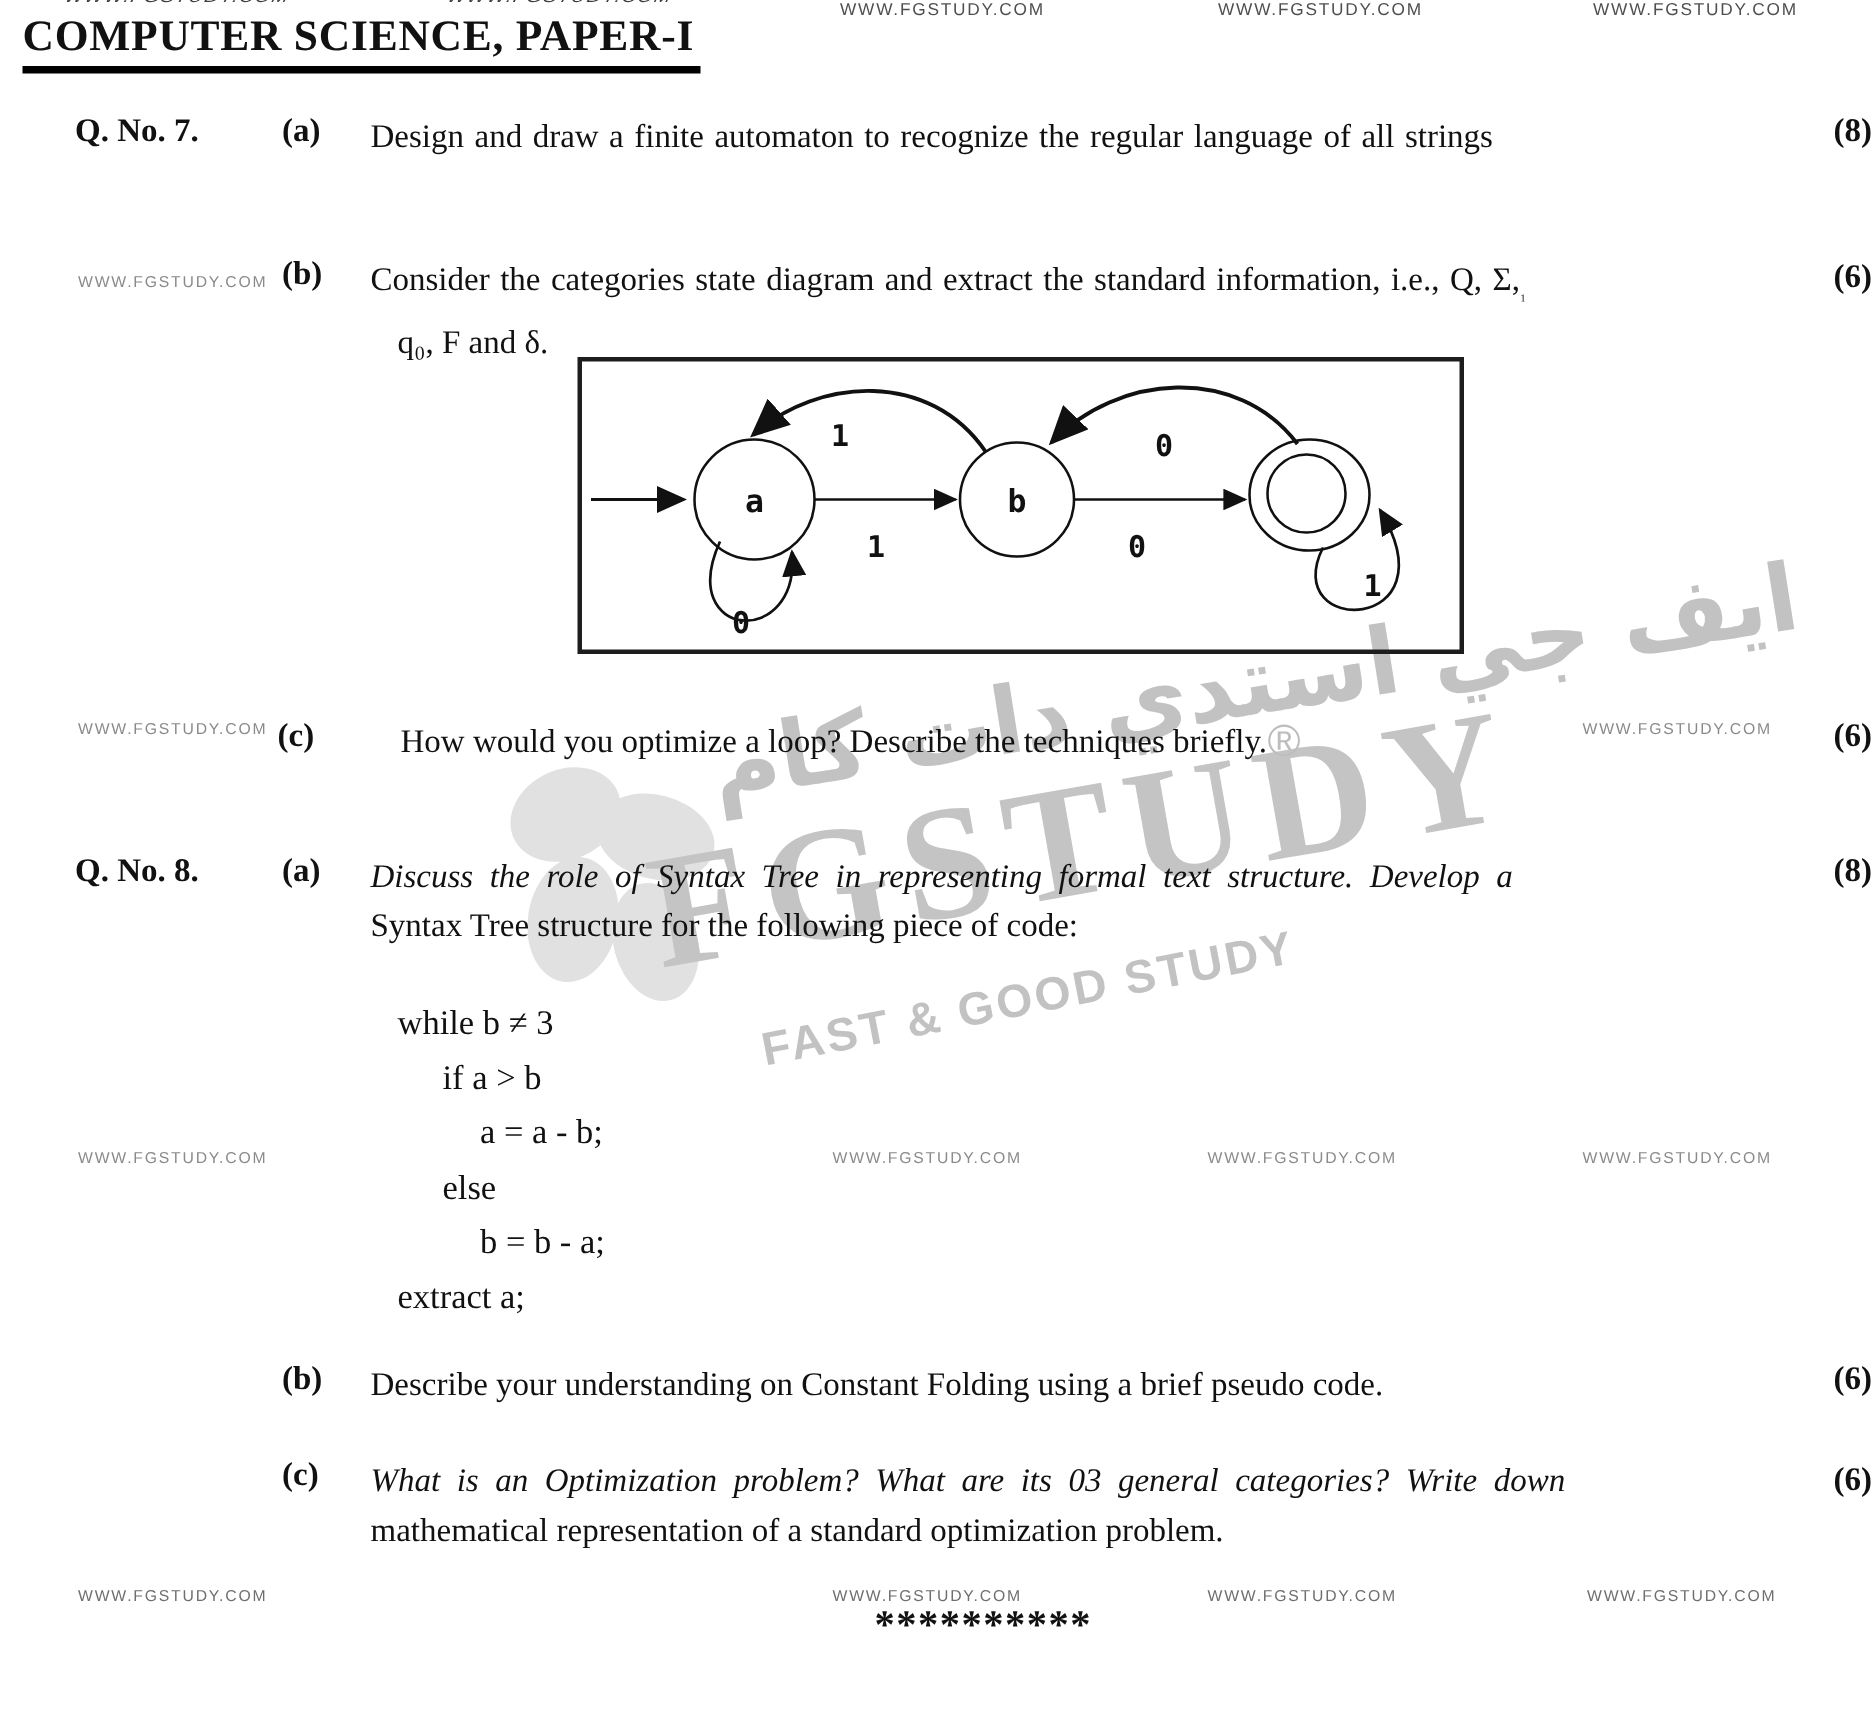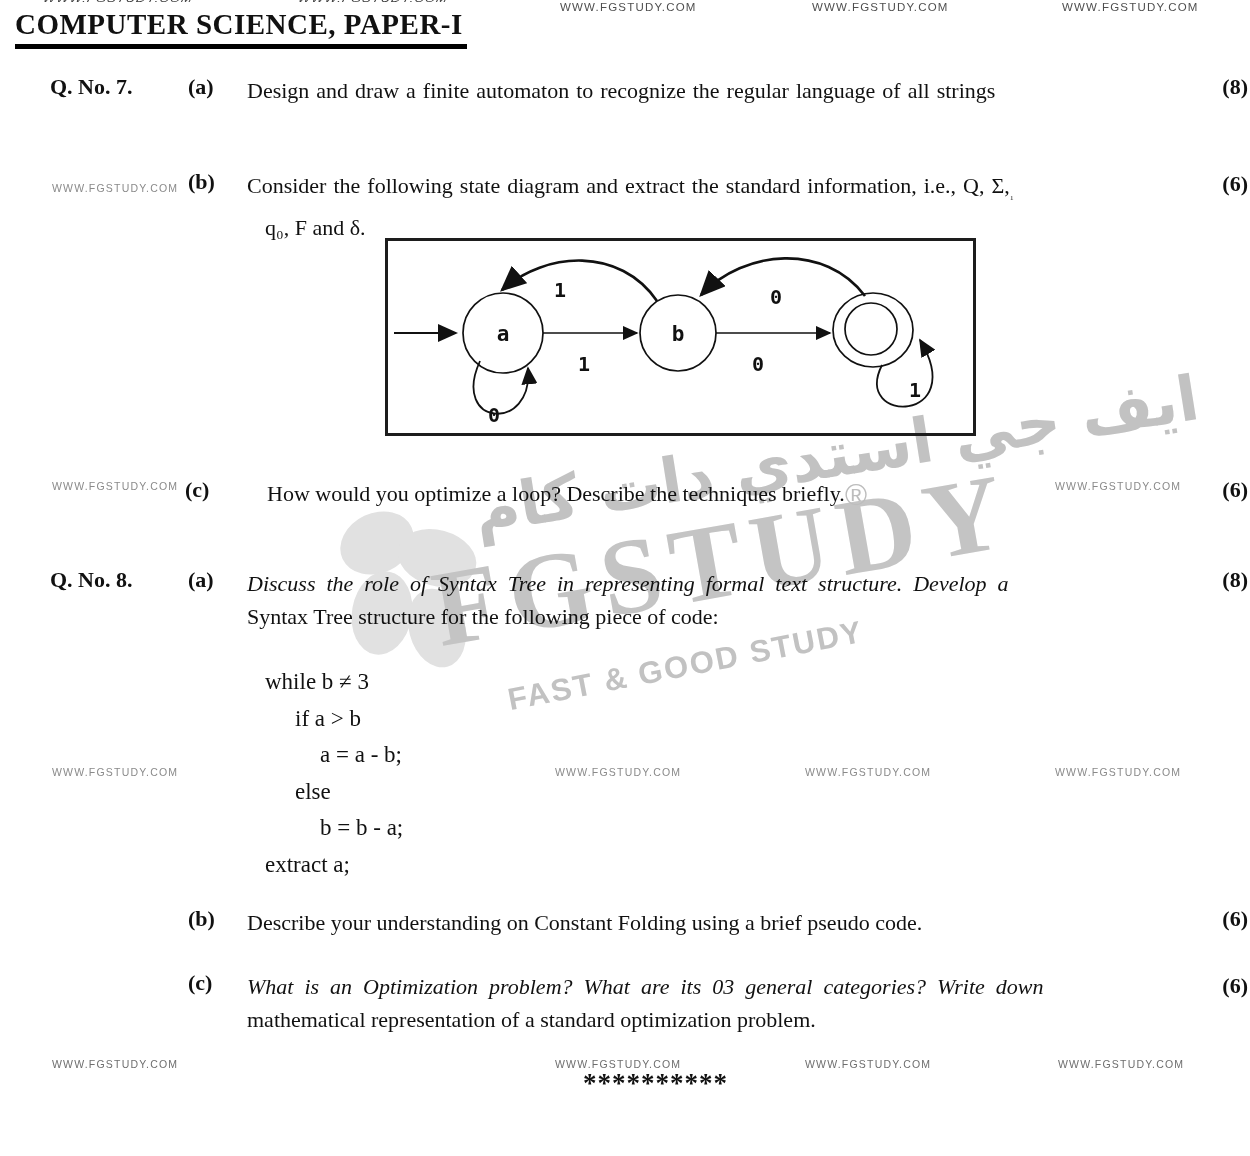--- a/index.html
+++ b/index.html
@@ -82,21 +82,21 @@
 
   <div class="plabel" style="left:188px;top:74px;">(a)</div>
   <div class="qtext" style="top:74px;">
     <span class="js0">Design and draw a finite automaton to recognize the regular language of all strings</span>
   </div>
   <div class="marks" style="top:74px;">(8)</div>
 
   <div class="wm-small" style="left:52px;top:182px;">WWW.FGSTUDY.COM</div>
   <div class="plabel" style="left:188px;top:169px;">(b)</div>
   <div class="qtext" style="top:169px;">
-    <span class="js0">Consider the following state diagram and extract the standard information, i.e., Q, Σ,</span><span class="tiny-sub">₁</span>
+    <span class="js0">Consider the categories state diagram and extract the standard information, i.e., Q, Σ,</span><span class="tiny-sub">₁</span>
     <span class="l2" style="padding-left:18px;">q₀, F and δ.</span>
   </div>
   <div class="marks" style="top:171px;">(6)</div>
 
   <div id="fsm-box">
     <svg width="579" height="186" viewBox="0 0 579 186">
       <defs>
         <marker id="arw" markerWidth="11" markerHeight="9" refX="9" refY="4.5" orient="auto">
           <path d="M0,0 L10,4.5 L0,9 z" fill="#111"></path>
         </marker>

